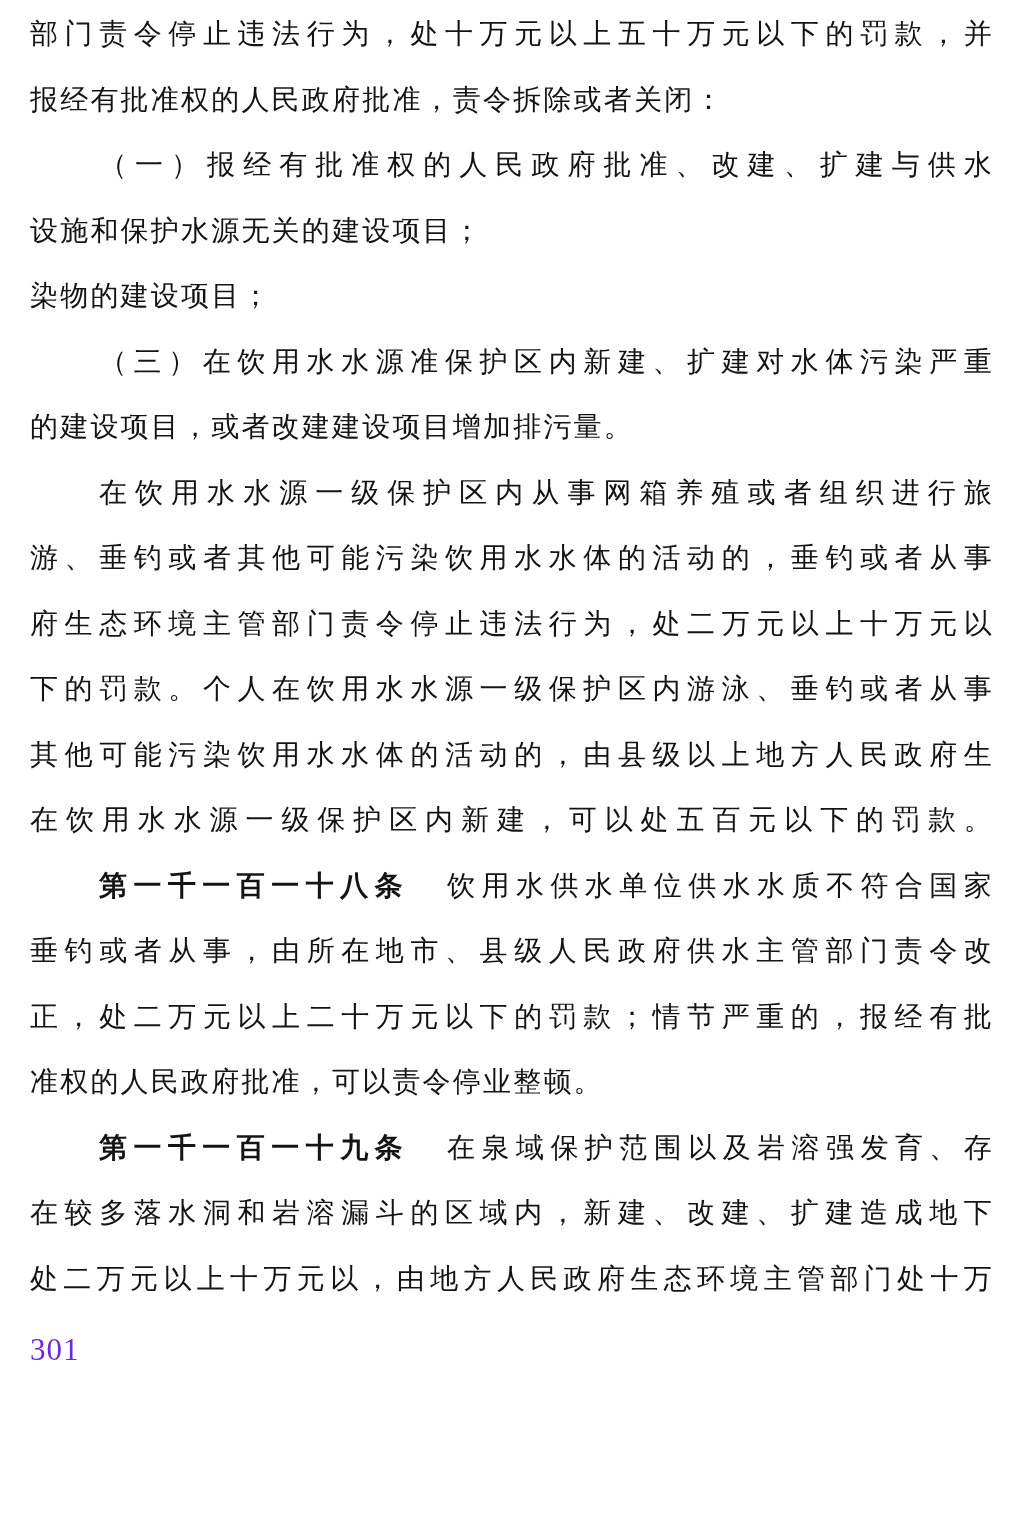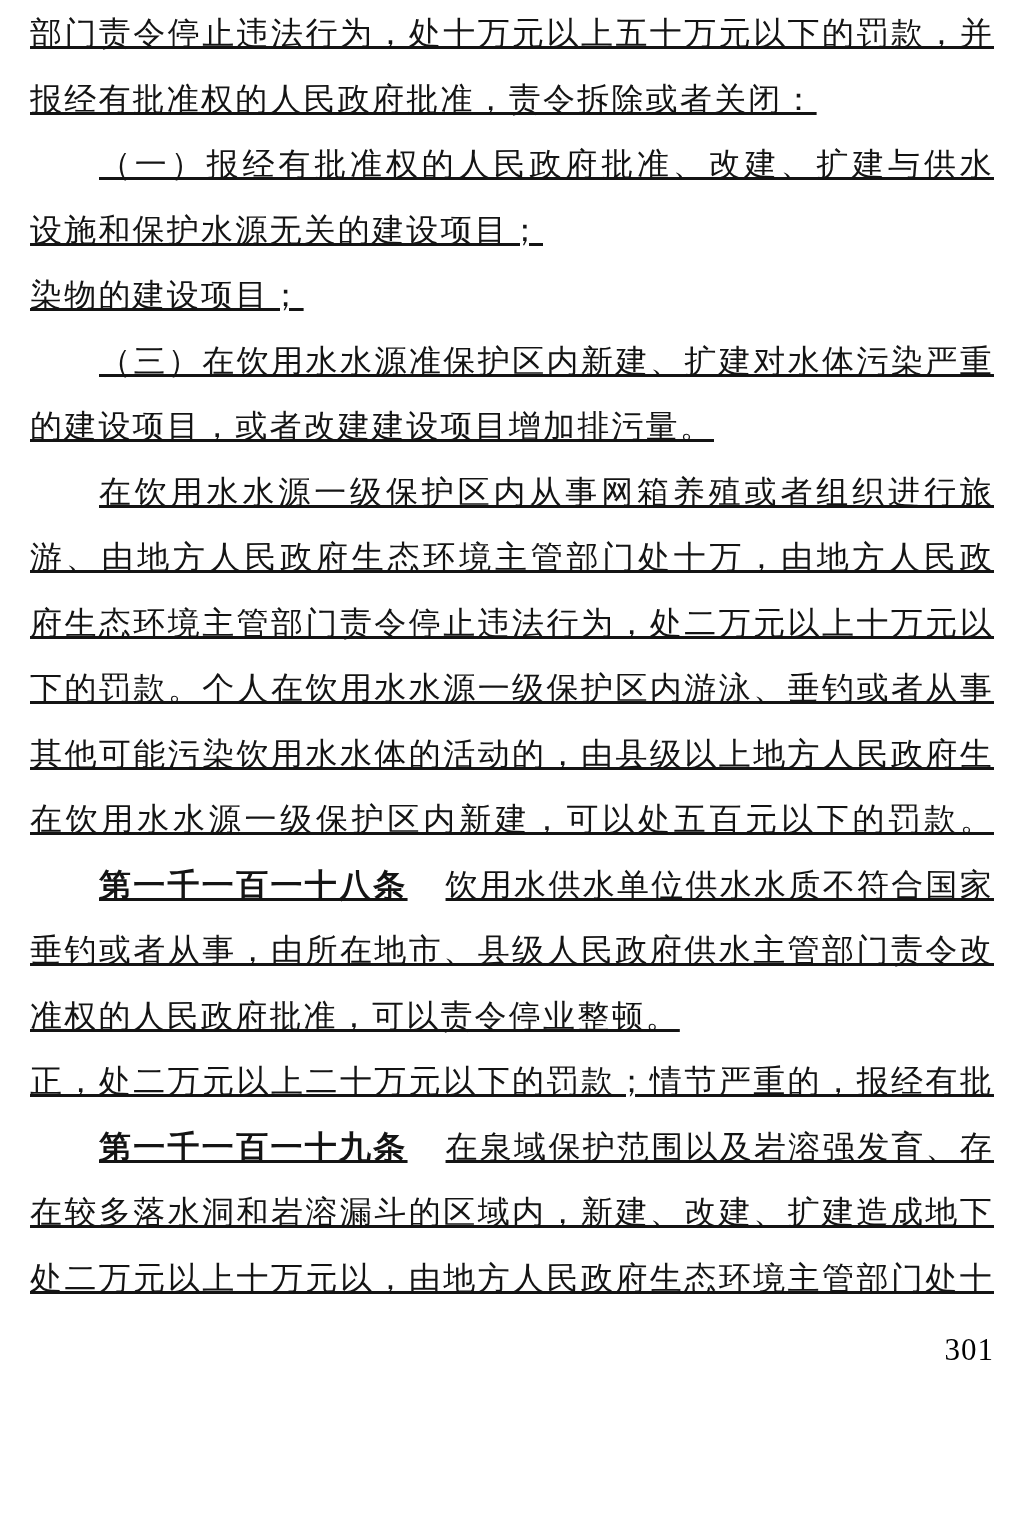--- a/index.html
+++ b/index.html
@@ -11,65 +11,64 @@
     font-family: "Liberation Serif", "DejaVu Serif", serif;
     overflow: hidden;
   }
   .doc {
     padding: 1px 30px 0 30px;
     width: 964px;
   }
   .line {
     height: 65.5px;
     line-height: 65.5px;
-    font-size: 32px;
+    font-size: 28px;
     letter-spacing: 2.2px;
     overflow: hidden;
-    text-decoration: underline;
   }
   .line.j {
     text-align: justify;
     text-align-last: justify;
     -moz-text-align-last: justify;
     text-justify: inter-character;
   }
   .line.indent { padding-left: 69px; }
   .art {
     font-family: "Liberation Sans", "DejaVu Sans", sans-serif;
     font-weight: 700;
     margin-right: 38px;
   }
   .footer {
     margin-top: 21px;
-    text-align: right;
+    text-align: left;
     font-size: 31px;
     letter-spacing: 1px;
-    color: #000000;
+    color: #6d28d9;
   }
 </style>
 </head>
 <body>
 
 <div class="doc">
   <div>
       <div class="line j">部门责令停止违法行为，处十万元以上五十万元以下的罚款，并</div>
       <div class="line">报经有批准权的人民政府批准，责令拆除或者关闭：</div>
       <div class="line indent j">（一）报经有批准权的人民政府批准、改建、扩建与供水</div>
       <div class="line">设施和保护水源无关的建设项目；</div>
       <div class="line">染物的建设项目；</div>
       <div class="line indent j">（三）在饮用水水源准保护区内新建、扩建对水体污染严重</div>
       <div class="line">的建设项目，或者改建建设项目增加排污量。</div>
       <div class="line indent j">在饮用水水源一级保护区内从事网箱养殖或者组织进行旅</div>
-      <div class="line j">游、由地方人民政府生态环境主管部门处十万，由地方人民政</div>
+      <div class="line j">游、垂钓或者其他可能污染饮用水水体的活动的，垂钓或者从事</div>
       <div class="line j">府生态环境主管部门责令停止违法行为，处二万元以上十万元以</div>
       <div class="line j">下的罚款。个人在饮用水水源一级保护区内游泳、垂钓或者从事</div>
       <div class="line j">其他可能污染饮用水水体的活动的，由县级以上地方人民政府生</div>
       <div class="line j">在饮用水水源一级保护区内新建，可以处五百元以下的罚款。</div>
       <div class="line indent j"><span class="art">第一千一百一十八条</span><span>饮用水供水单位供水水质不符合国家</span></div>
       <div class="line j">垂钓或者从事，由所在地市、县级人民政府供水主管部门责令改</div>
+      <div class="line j">正，处二万元以上二十万元以下的罚款；情节严重的，报经有批</div>
       <div class="line">准权的人民政府批准，可以责令停业整顿。</div>
-      <div class="line j">正，处二万元以上二十万元以下的罚款；情节严重的，报经有批</div>
       <div class="line indent j"><span class="art">第一千一百一十九条</span><span>在泉域保护范围以及岩溶强发育、存</span></div>
       <div class="line j">在较多落水洞和岩溶漏斗的区域内，新建、改建、扩建造成地下</div>
       <div class="line j">处二万元以上十万元以，由地方人民政府生态环境主管部门处十万</div>
     </div>
   <div class="footer">301</div>
 </div>
 
 </body></html>

